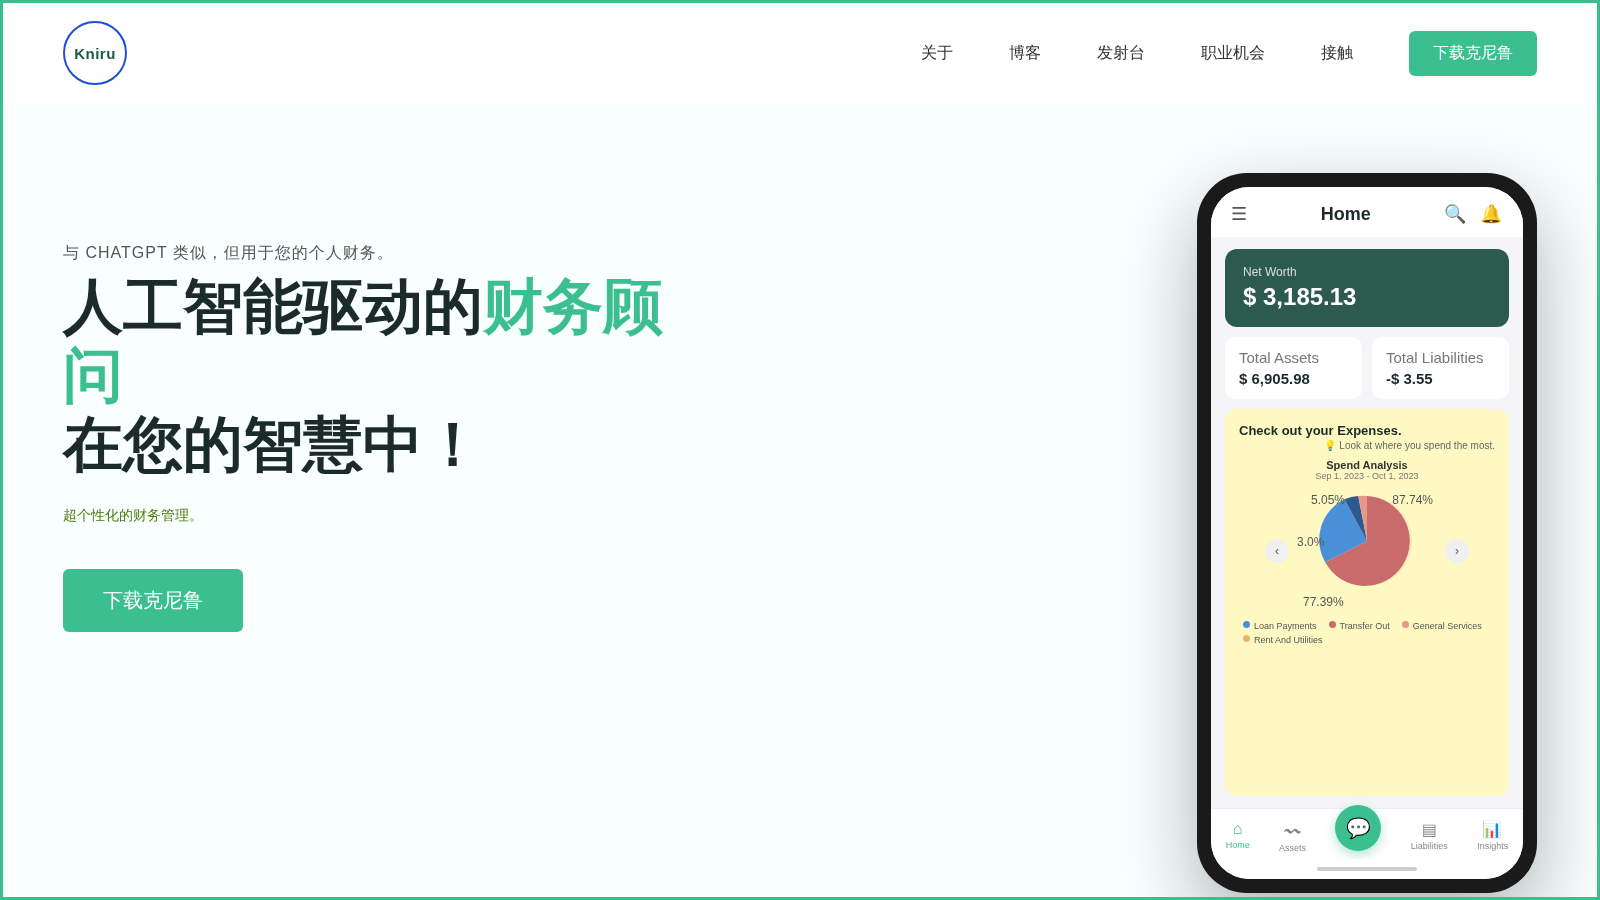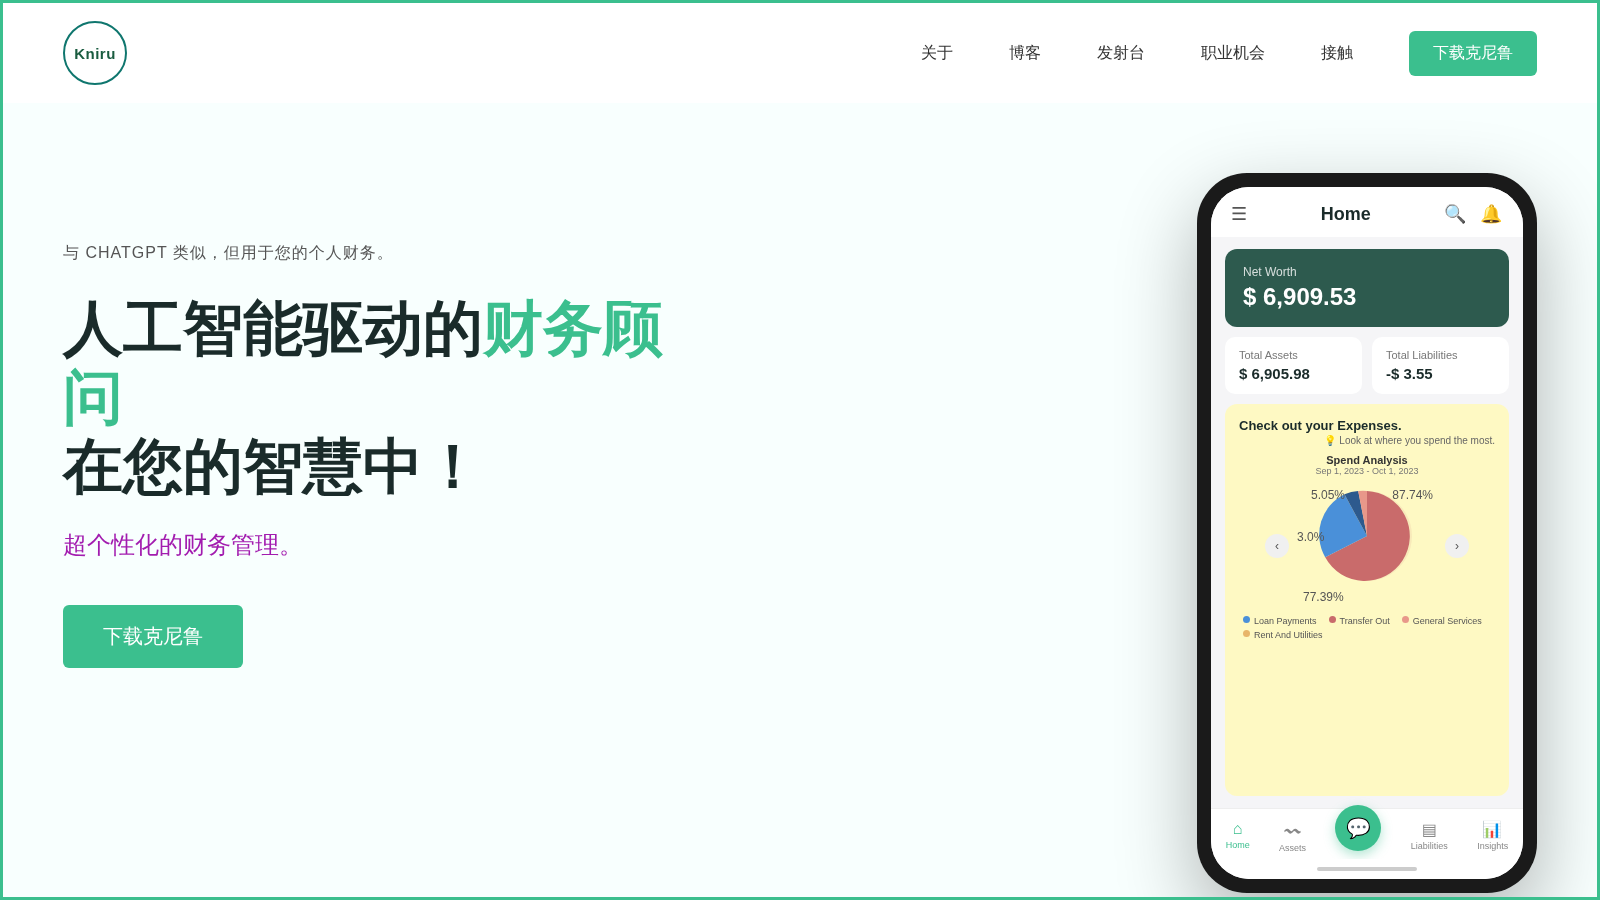--- a/index.html
+++ b/index.html
@@ -15,21 +15,21 @@
     nav {
       display: flex;
       align-items: center;
       justify-content: space-between;
       padding: 18px 60px;
       background: #fff;
     }
     .logo-circle {
       width: 64px; height: 64px;
       border-radius: 50%;
-      border: 2px solid #0f766e;
+      border: 2px solid #1d4ed8;
       display: flex; align-items: center; justify-content: center;
       font-size: 15px; font-weight: 600; color: #1a5c40;
       letter-spacing: 0.5px;
     }
     .nav-links {
       display: flex; align-items: center; gap: 56px;
     }
     .nav-link {
       font-size: 16px; color: #333; text-decoration: none; cursor: pointer;
     }
@@ -54,35 +54,35 @@
     }
     .hero-left {
       flex: 1;
       padding-top: 80px;
       max-width: 620px;
     }
     .hero-subtitle {
       font-size: 16px;
       color: #555;
       letter-spacing: 1px;
-      margin-bottom: 30px;
+      margin-bottom: 8px;
     }
     .hero-title {
       font-size: 60px;
       font-weight: 800;
       color: #1a2b2a;
       line-height: 1.15;
       margin-bottom: 28px;
     }
     .hero-title .accent {
       color: #3bbf8e;
     }
     .hero-desc {
-      font-size: 24px;
-      color: #a21caf;
+      font-size: 14px;
+      color: #4d7c0f;
       margin-bottom: 44px;
     }
     .hero-btn {
       background: #3bbf8e;
       color: #fff;
       border: none;
       border-radius: 6px;
       padding: 18px 40px;
       font-size: 20px;
       cursor: pointer;
@@ -160,21 +160,21 @@
     
     .al-row {
       display: flex; gap: 10px;
     }
     .al-card {
       flex: 1;
       background: #fff;
       border-radius: 10px;
       padding: 12px 14px;
     }
-    .al-label { font-size: 11px; color: #777; margin-bottom: 4px; }
+    .al-label { font-size: 15px; color: #777; margin-bottom: 4px; }
     .al-value { font-size: 15px; font-weight: 600; color: #1a2b2a; }
 
     
     .expenses-section {
       background: #fef9c3;
       border-radius: 12px;
       padding: 14px;
       flex: 1;
     }
     .exp-title { font-size: 13px; font-weight: 600; color: #1a2b2a; margin-bottom: 2px; }
@@ -313,21 +313,21 @@
           <div class="app-header-icons">
             <span class="app-icon">🔍</span>
             <span class="app-icon">🔔</span>
           </div>
         </div>
 
         <div class="app-content">
 
           <div class="net-worth-card">
             <div class="nw-label">Net Worth</div>
-            <div class="nw-value">$ 6,909.53</div>
+            <div class="nw-value">$ 3,185.13</div>
           </div>
 
           <div class="al-row">
             <div class="al-card">
               <div class="al-label">Total Assets</div>
               <div class="al-value">$ 6,905.98</div>
             </div>
             <div class="al-card">
               <div class="al-label">Total Liabilities</div>
               <div class="al-value">-$ 3.55</div>

